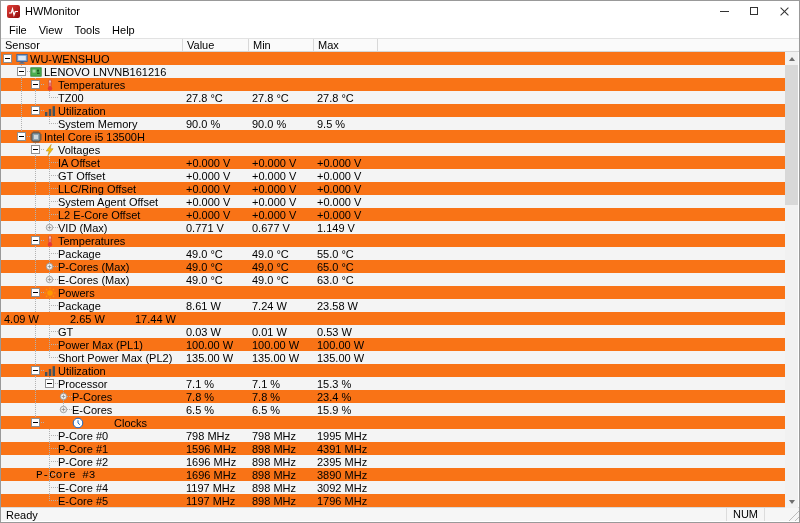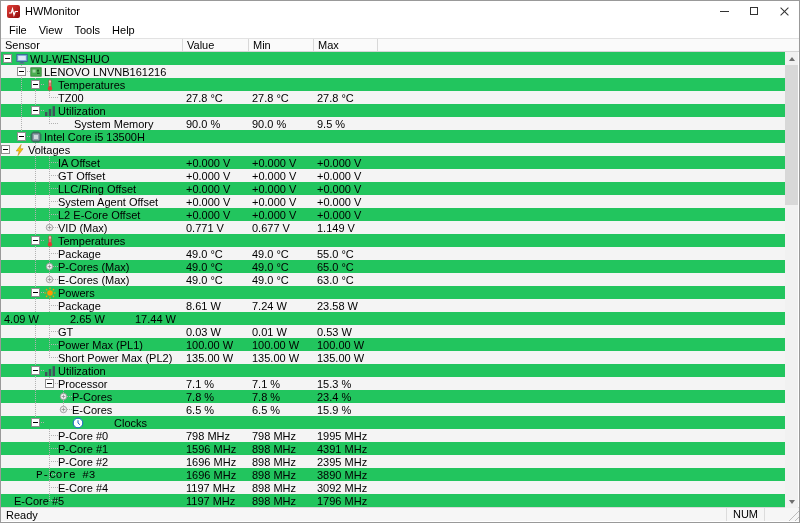--- a/index.html
+++ b/index.html
@@ -24,21 +24,21 @@
   .glyph-close:after{transform:rotate(-45deg)}
   
   .menubar{height:17px;display:flex;align-items:center;background:#fff;padding-left:2px}
   .menu-item{padding:0 6px;height:100%;display:flex;align-items:center}
   
   .colheader{height:14px;display:flex;background:#fafafa;border-top:1px solid #e2e2e2;border-bottom:1px solid #d5d5d5;box-sizing:border-box}
   .hcell{display:flex;align-items:center;padding:0 4px;border-right:1px solid #d8d8d8;box-sizing:border-box;overflow:hidden}
   .hcell.sensor{width:182px}.hcell.value{width:66px}.hcell.min{width:65px}.hcell.max{width:64px}
   .hfill{flex:1}
   
-  .tree{height:455px;width:786px;overflow:hidden;background:#22c55e}
+  .tree{height:455px;width:786px;overflow:hidden;background:#f97316}
   .row{height:13px;display:flex;align-items:center}
   .row.alt{background:#f4f4f4}
   .cell{height:100%;display:flex;align-items:center;overflow:hidden;white-space:nowrap;flex:none;box-sizing:border-box}
   .cell.sensor{width:182px;position:relative}
   .cell.value{width:66px;padding-left:3px}
   .cell.min{width:65px;padding-left:3px}
   .cell.max{width:64px;padding-left:3px}
   .vg{position:absolute;top:0;bottom:0;width:0;border-left:1px dotted #b2b2b2}
   .vg.half{bottom:auto;height:7px}
   .hg{position:absolute;top:6px;height:0;width:9px;border-top:1px dotted #b2b2b2}
@@ -192,21 +192,21 @@
             <rect x="8.6" y="1.2" width="2.4" height="9.8" fill="#41525c"></rect>
           </svg>
         </span>
         <span class="label">Utilization</span>
       </div>
       <div class="cell value"></div>
       <div class="cell min"></div>
       <div class="cell max"></div>
     </div>
     <div class="row alt">
-      <div class="cell sensor" style="padding-left: 60px;">
+      <div class="cell sensor" style="padding-left: 44px;">
         <span class="vg" style="left: 20px;"></span>
         <span class="vg half" style="left: 48px;"></span>
         <span class="hg" style="left: 48px;"></span>
         <span class="spacer"></span>
         <span class="label">System Memory</span>
       </div>
       <div class="cell value">90.0 %</div>
       <div class="cell min">90.0 %</div>
       <div class="cell max">9.5 %</div>
     </div>
@@ -224,21 +224,21 @@
             <rect x="4" y="4" width="4" height="4" fill="#cfd8dc"></rect>
           </svg>
         </span>
         <span class="label">Intel Core i5 13500H</span>
       </div>
       <div class="cell value"></div>
       <div class="cell min"></div>
       <div class="cell max"></div>
     </div>
     <div class="row alt">
-      <div class="cell sensor" style="">
+      <div class="cell sensor" style="padding-left: 30px;">
         <span class="vg" style="left: 34px;"></span>
         <span class="hg" style="left: 34px;"></span>
         <span class="ebox">
           <span class="minus"></span>
         </span>
         <span class="icon">
           <svg viewBox="0 0 12 12">
             <path d="M7.2 0.4L2.2 7h2.9l-1.1 4.6 5.1-6.9H6.2z" fill="#f4c20d" stroke="#b8860b" stroke-width="0.5"></path>
           </svg>
         </span>
@@ -599,21 +599,21 @@
         <span class="vg" style="left: 48px;"></span>
         <span class="hg" style="left: 48px;"></span>
         <span class="spacer"></span>
         <span class="label">E-Core #4</span>
       </div>
       <div class="cell value">1197 MHz</div>
       <div class="cell min">898 MHz</div>
       <div class="cell max">3092 MHz</div>
     </div>
     <div class="row">
-      <div class="cell sensor" style="">
+      <div class="cell sensor" style="padding-left: 44px;">
         <span class="vg half" style="left: 48px;"></span>
         <span class="hg" style="left: 48px;"></span>
         <span class="spacer"></span>
         <span class="label">E-Core #5</span>
       </div>
       <div class="cell value">1197 MHz</div>
       <div class="cell min">898 MHz</div>
       <div class="cell max">1796 MHz</div>
     </div>
   </div>

